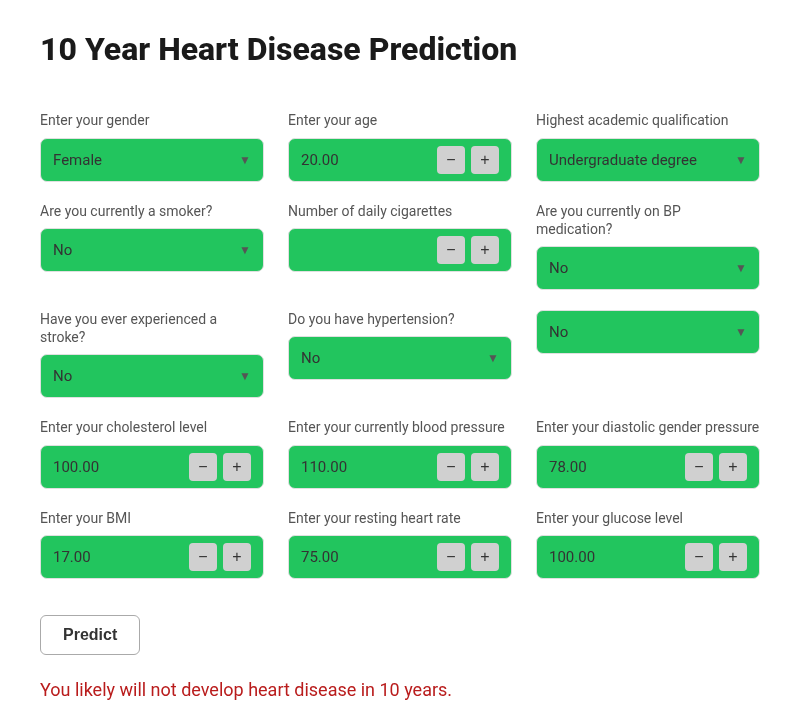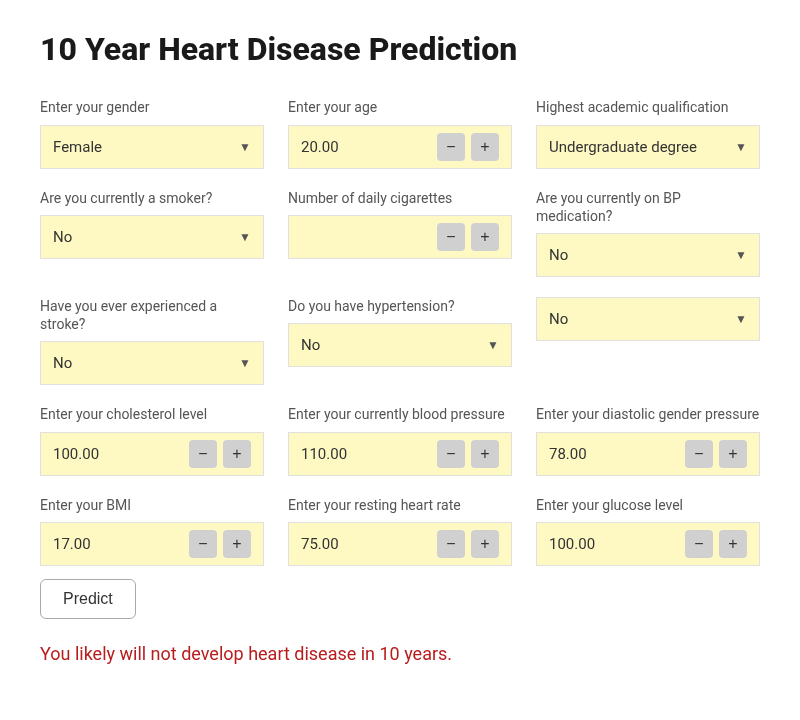--- a/index.html
+++ b/index.html
@@ -14,48 +14,48 @@
       color: #333333;
       padding: 30px 40px;
       width: 800px;
       min-height: 720px;
     }
 
     .page-title {
       font-size: 32px;
       font-weight: 800;
       color: #1a1a1a;
-      margin-bottom: 30px;
+      margin-bottom: 43px;
       line-height: 1.2;
     }
 
     .form-grid {
       display: grid;
       grid-template-columns: repeat(3, 1fr);
       gap: 20px 24px;
-      margin-bottom: 13px;
+      margin-bottom: 36px;
     }
 
     .form-group {
       display: flex;
       flex-direction: column;
       gap: 8px;
     }
 
     .form-label {
       font-size: 14px;
       color: #555555;
       font-weight: 400;
       line-height: 1.3;
     }
 
     .input-wrapper {
-      background: #fef9c3;
+      background: #22c55e;
       border: 1px solid #e0e0e0;
-      border-radius: 0;
+      border-radius: 7px;
       display: flex;
       align-items: center;
       height: 44px;
       padding: 8px 12px;
     }
 
     .input-wrapper.select-type {
       justify-content: space-between;
       cursor: pointer;
     }
@@ -98,21 +98,21 @@
 
     .predict-btn {
       background: #ffffff;
       border: 1px solid #aaaaaa;
       border-radius: 6px;
       padding: 10px 22px;
       font-size: 16px;
       color: #333333;
       cursor: pointer;
       margin-bottom: 24px;
-      font-weight: 400;
+      font-weight: 700;
     }
 
     .result-text {
       font-size: 18px;
       color: #b91c1c;
       font-weight: 400;
     }
   </style>
 </head>
 <body>

